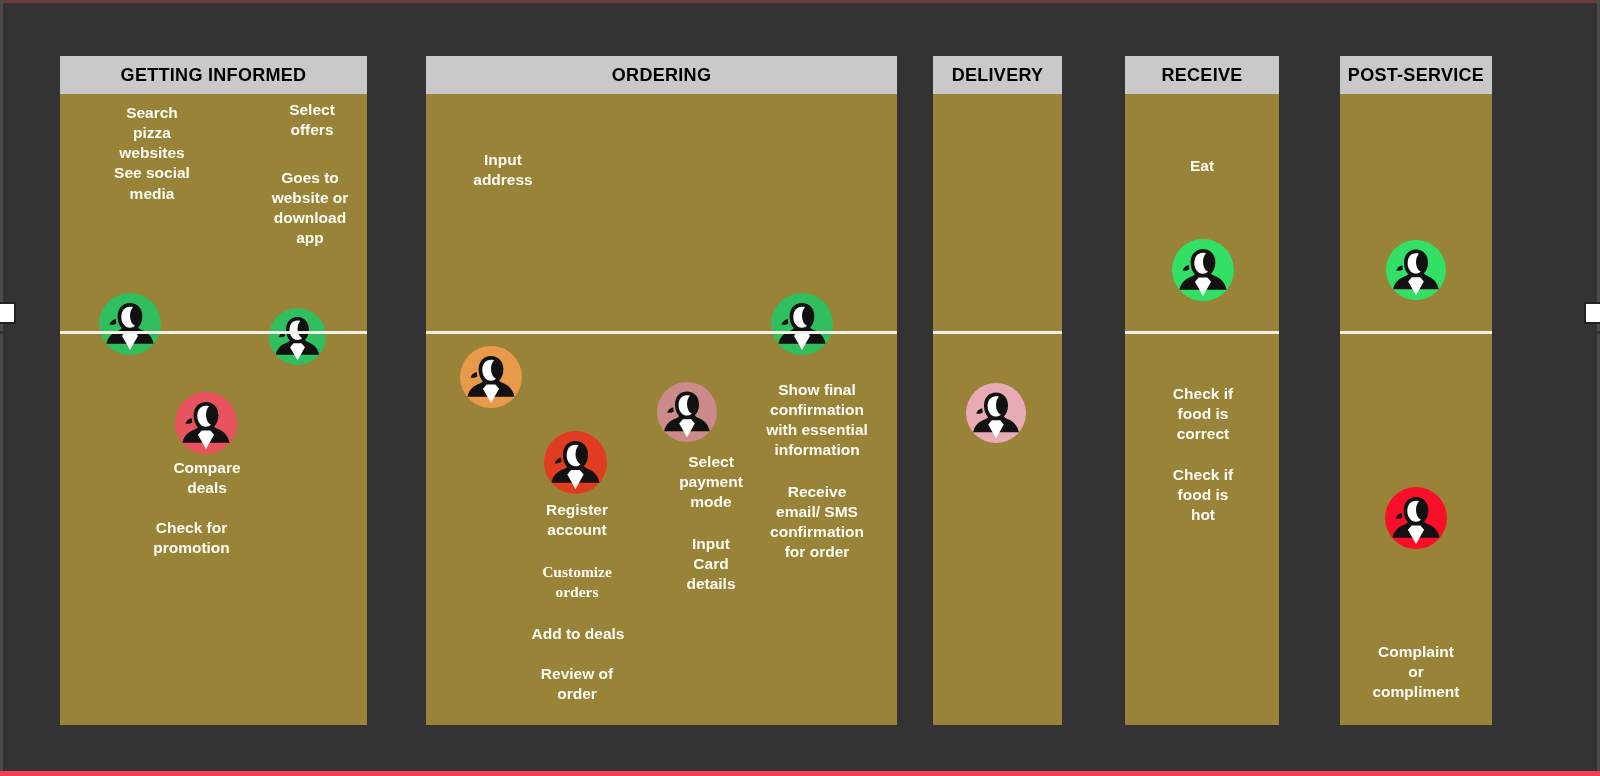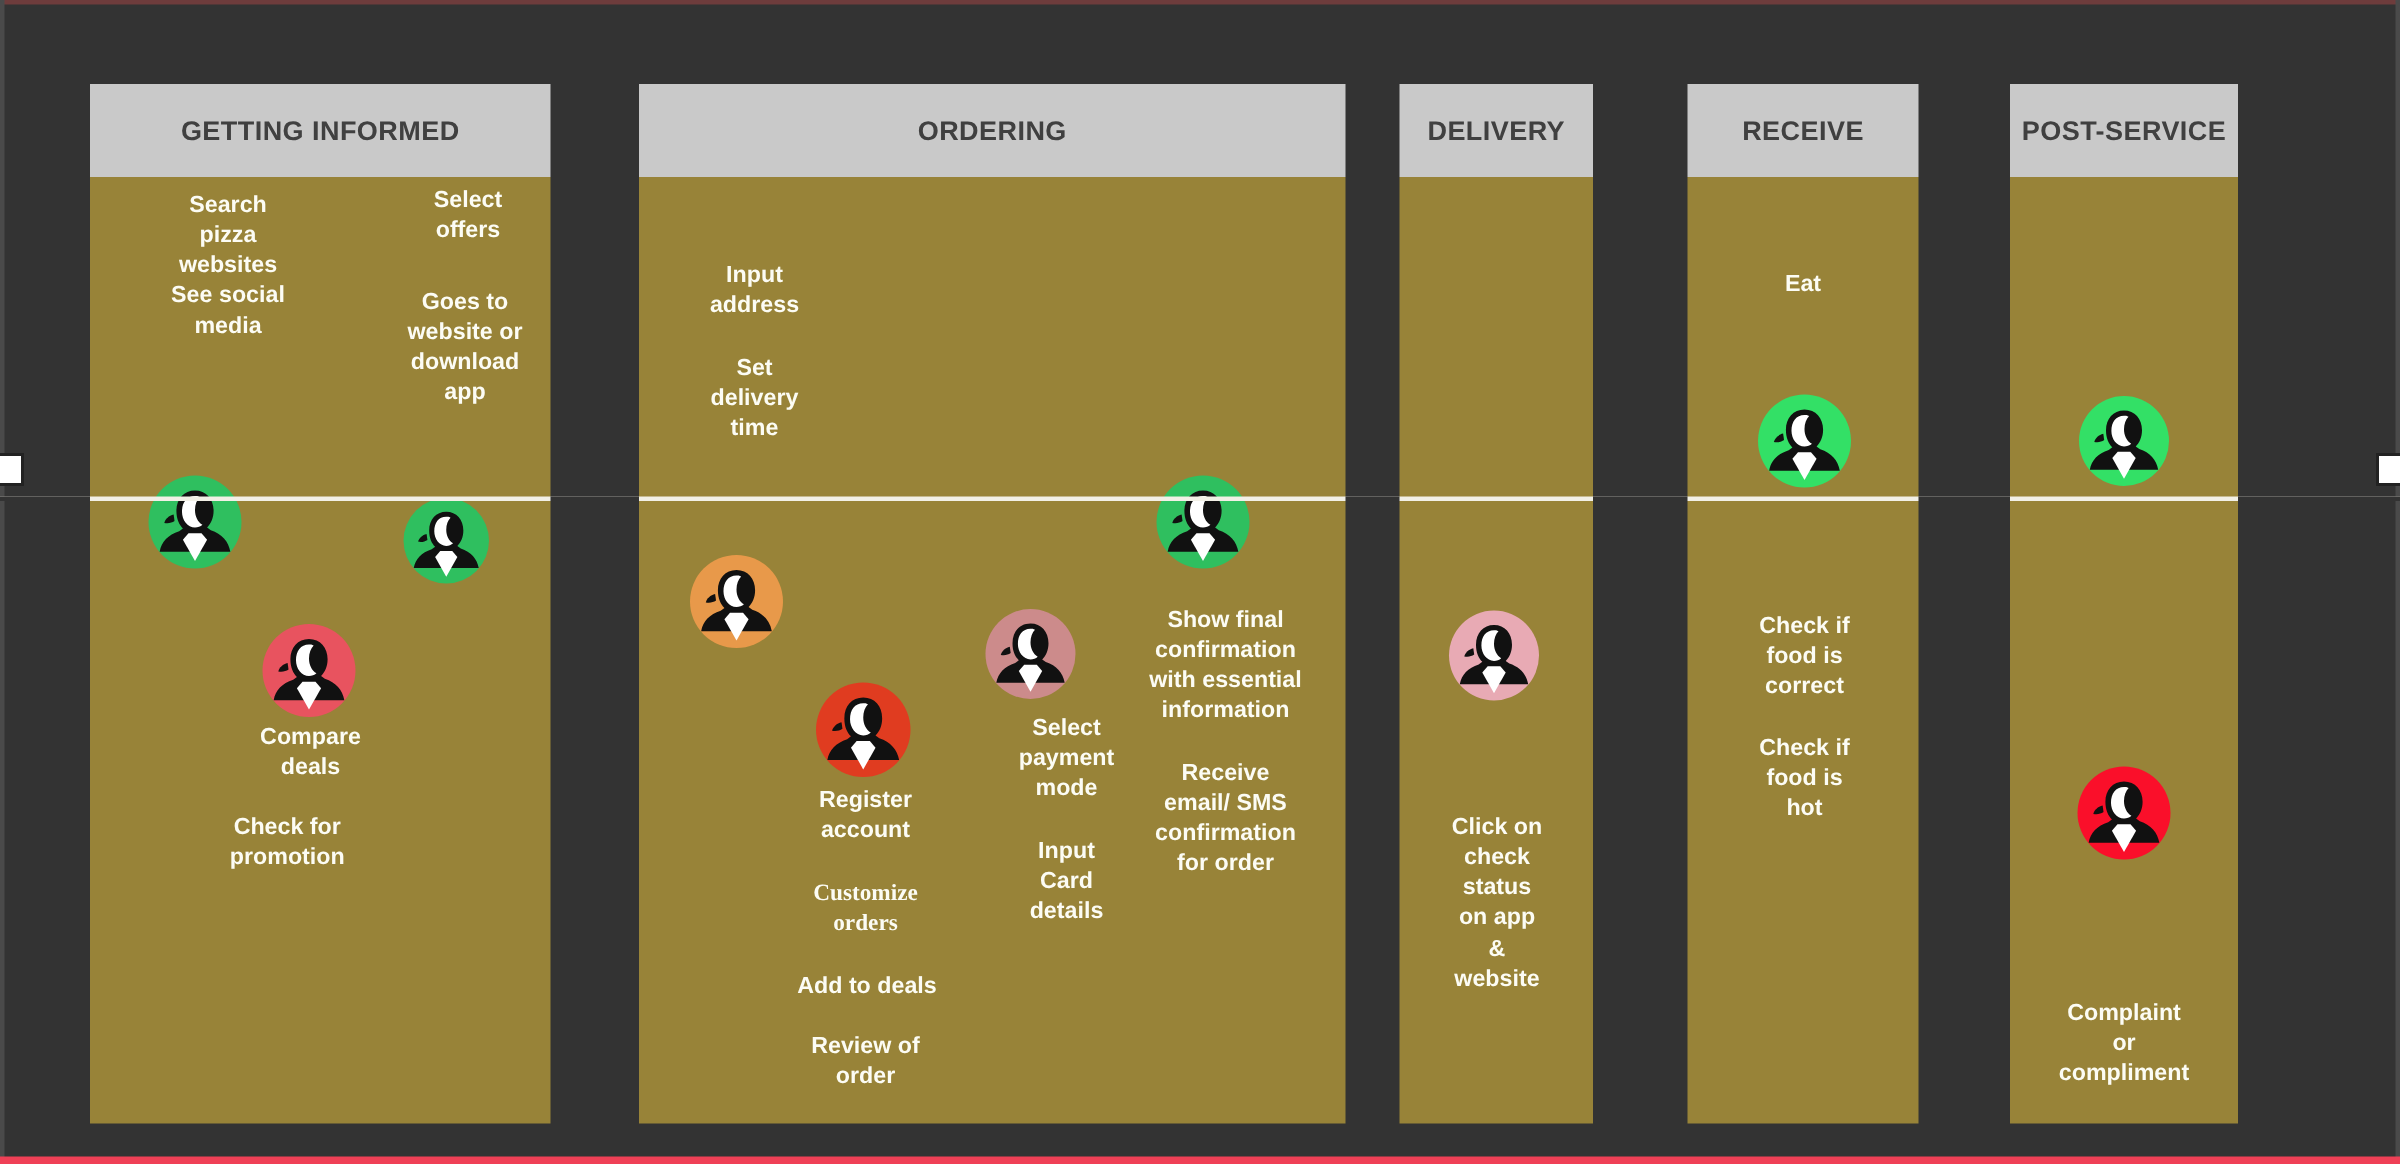--- a/index.html
+++ b/index.html
@@ -57,26 +57,26 @@
     z-index: 6;
   }
 
   
   .stage {
     position: absolute;
     top: 56px;
   }
   .stage-header {
     background: #c9c9c9;
-    color: #404040;
+    color: #000000;
     font-weight: bold;
     font-size: 18px;
     letter-spacing: 0.3px;
     text-align: center;
-    height: 62px;
+    height: 38px;
     display: flex;
     align-items: center;
     justify-content: center;
     line-height: 1.12;
     padding: 0 4px;
   }
   .stage-body {
     position: relative;
     background: #988338;
     height: 631px;
@@ -173,21 +173,20 @@
       <div class="note" style="left:92px; top:364px; width:110px;">Compare<br>deals</div>
       <div class="note" style="left:74px; top:424px; width:115px;">Check for<br>promotion</div>
     </div>
   </div>
 
   <div class="stage" style="left:426px; width:471px;">
     <div class="stage-header">ORDERING</div>
     <div class="stage-body">
 
       <div class="note" style="left:22px; top:56px; width:110px;">Input<br>address</div>
-      <div class="note" style="left:22px; top:118px; width:110px;">Set<br>delivery<br>time</div>
 
       <div class="avatar" style="left:34px; top:252px; width:62px; height:62px; background:#e8994a;">
         <svg viewBox="0 0 100 100" aria-hidden="true">
           <g fill="#111111">
             <path d="M50 16c-12 0-20 9-20 22 0 9 3 15 7 19l-4 3c-12 4-19 11-21 22h76c-2-11-9-19-21-23l-4-3c4-4 7-10 7-18 0-13-8-22-20-22z"></path>
             <path d="M27 42c-5 1-9 5-10 9 4 1 8 0 11-2z"></path>
           </g>
           <path d="M50 22c-9 0-14 7-14 17 0 9 6 17 14 17 3 0 6-1 8-3-5-3-8-9-8-16 0-6 2-11 5-14-2-1-3-1-5-1z" fill="#ffffff"></path>
           <path d="M43 62h14l6 7-13 23-13-23z" fill="#ffffff"></path>
         </svg>
@@ -247,21 +246,20 @@
         <svg viewBox="0 0 100 100" aria-hidden="true">
           <g fill="#111111">
             <path d="M50 16c-12 0-20 9-20 22 0 9 3 15 7 19l-4 3c-12 4-19 11-21 22h76c-2-11-9-19-21-23l-4-3c4-4 7-10 7-18 0-13-8-22-20-22z"></path>
             <path d="M27 42c-5 1-9 5-10 9 4 1 8 0 11-2z"></path>
           </g>
           <path d="M50 22c-9 0-14 7-14 17 0 9 6 17 14 17 3 0 6-1 8-3-5-3-8-9-8-16 0-6 2-11 5-14-2-1-3-1-5-1z" fill="#ffffff"></path>
           <path d="M43 62h14l6 7-13 23-13-23z" fill="#ffffff"></path>
         </svg>
       </div>
 
-      <div class="note" style="left:8px; top:424px; width:114px;">Click on<br>check<br>status<br>on app<br>&amp;<br>website</div>
     </div>
   </div>
 
   <div class="stage" style="left:1125px; width:154px;">
     <div class="stage-header">RECEIVE</div>
     <div class="stage-body">
 
       <div class="note" style="left:27px; top:62px; width:100px;">Eat</div>
 
       <div class="avatar" style="left:47px; top:145px; width:62px; height:62px; background:#33e066;">

